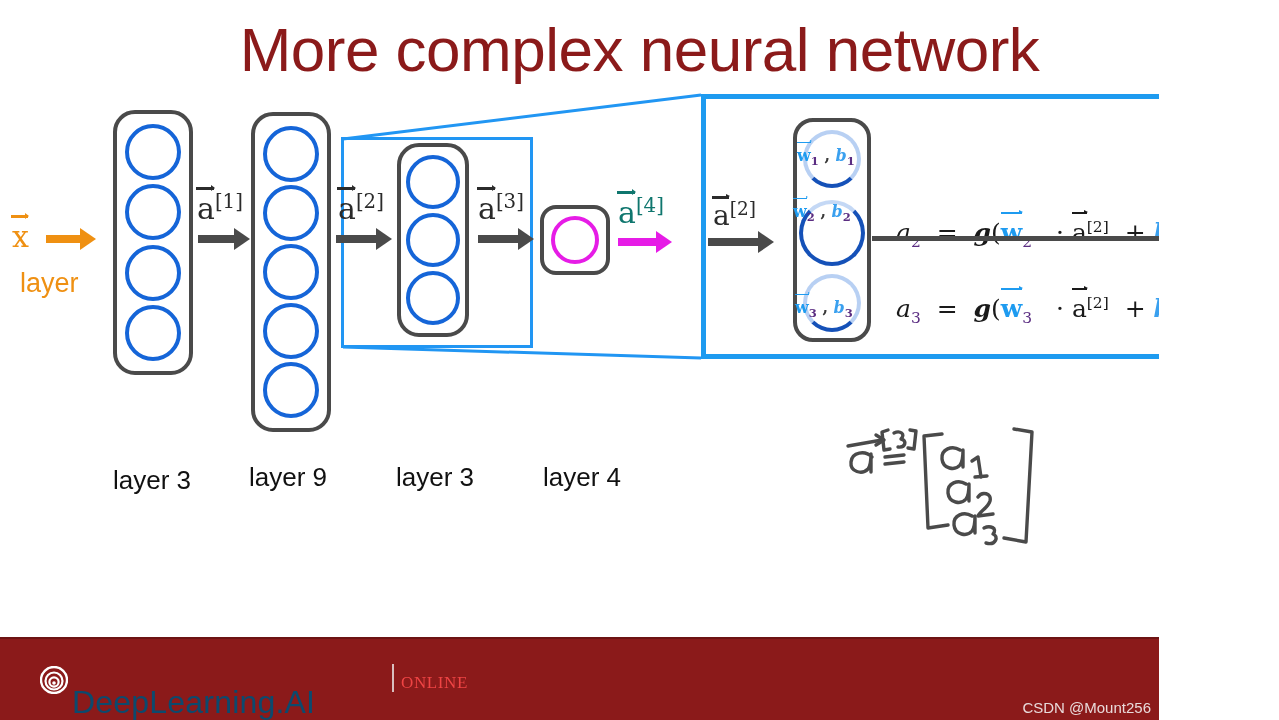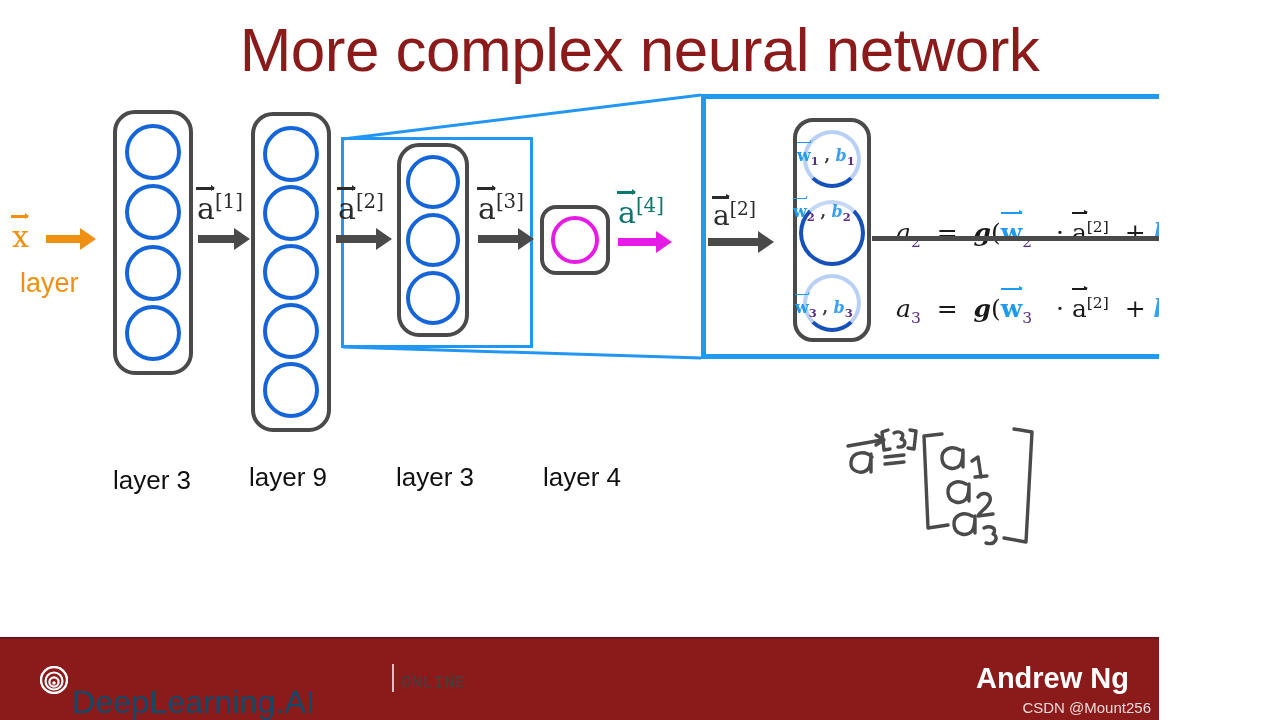--- a/index.html
+++ b/index.html
@@ -329,23 +329,23 @@
     left: 392px;
     top: 664px;
     width: 2px;
     height: 28px;
     background: #d9bfbf;
   }
   #online-text {
     position: absolute;
     left: 401px;
     top: 673px;
-    font-family: Liberation Mono, monospace;
+    font-family: Liberation Serif, serif;
     font-size: 17px;
-    color: #404040;
+    color: #ef4444;
     letter-spacing: 0.6px;
     white-space: nowrap;
   }
   #author-name {
     position: absolute;
     right: 30px;
     top: 662px;
     font-family: "Liberation Sans", sans-serif;
     font-size: 29px;
     font-weight: bold;
@@ -540,16 +540,15 @@
     <circle cx="14" cy="14" r="13" fill="none" stroke="#ffffff" stroke-width="2.4"></circle>
     <circle cx="14" cy="15" r="8.5" fill="none" stroke="#ffffff" stroke-width="2.2"></circle>
     <circle cx="14" cy="16" r="4.6" fill="none" stroke="#ffffff" stroke-width="2.2"></circle>
     <circle cx="14" cy="17" r="1.8" fill="#ffffff"></circle>
   </svg>
   <div id="dl-logo-text">DeepLearning.AI</div>
 
   <div id="stanford-divider"></div>
   <div id="online-text">ONLINE</div>
 
-  <div id="author-name">Andrew Ng</div>
   <div id="watermark">CSDN @Mount256</div>
 
 </div>
 
 </body></html>

